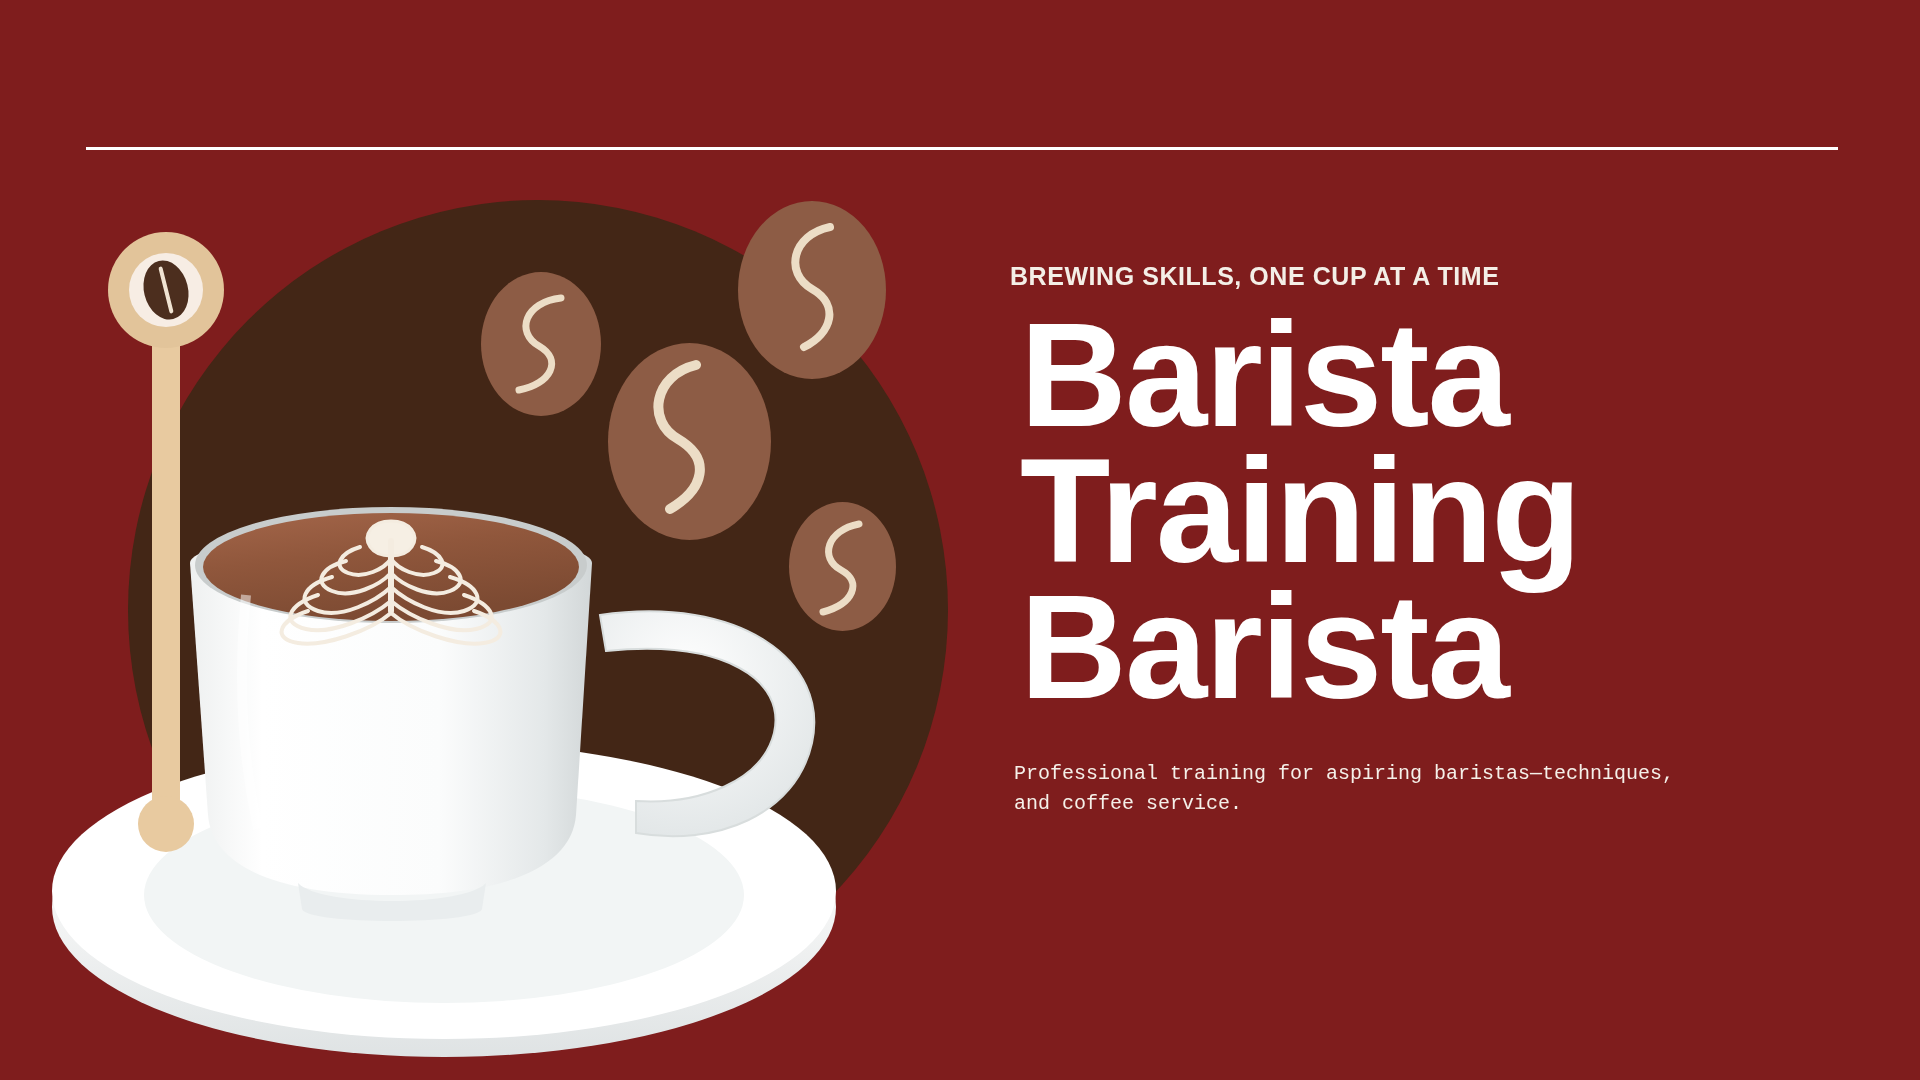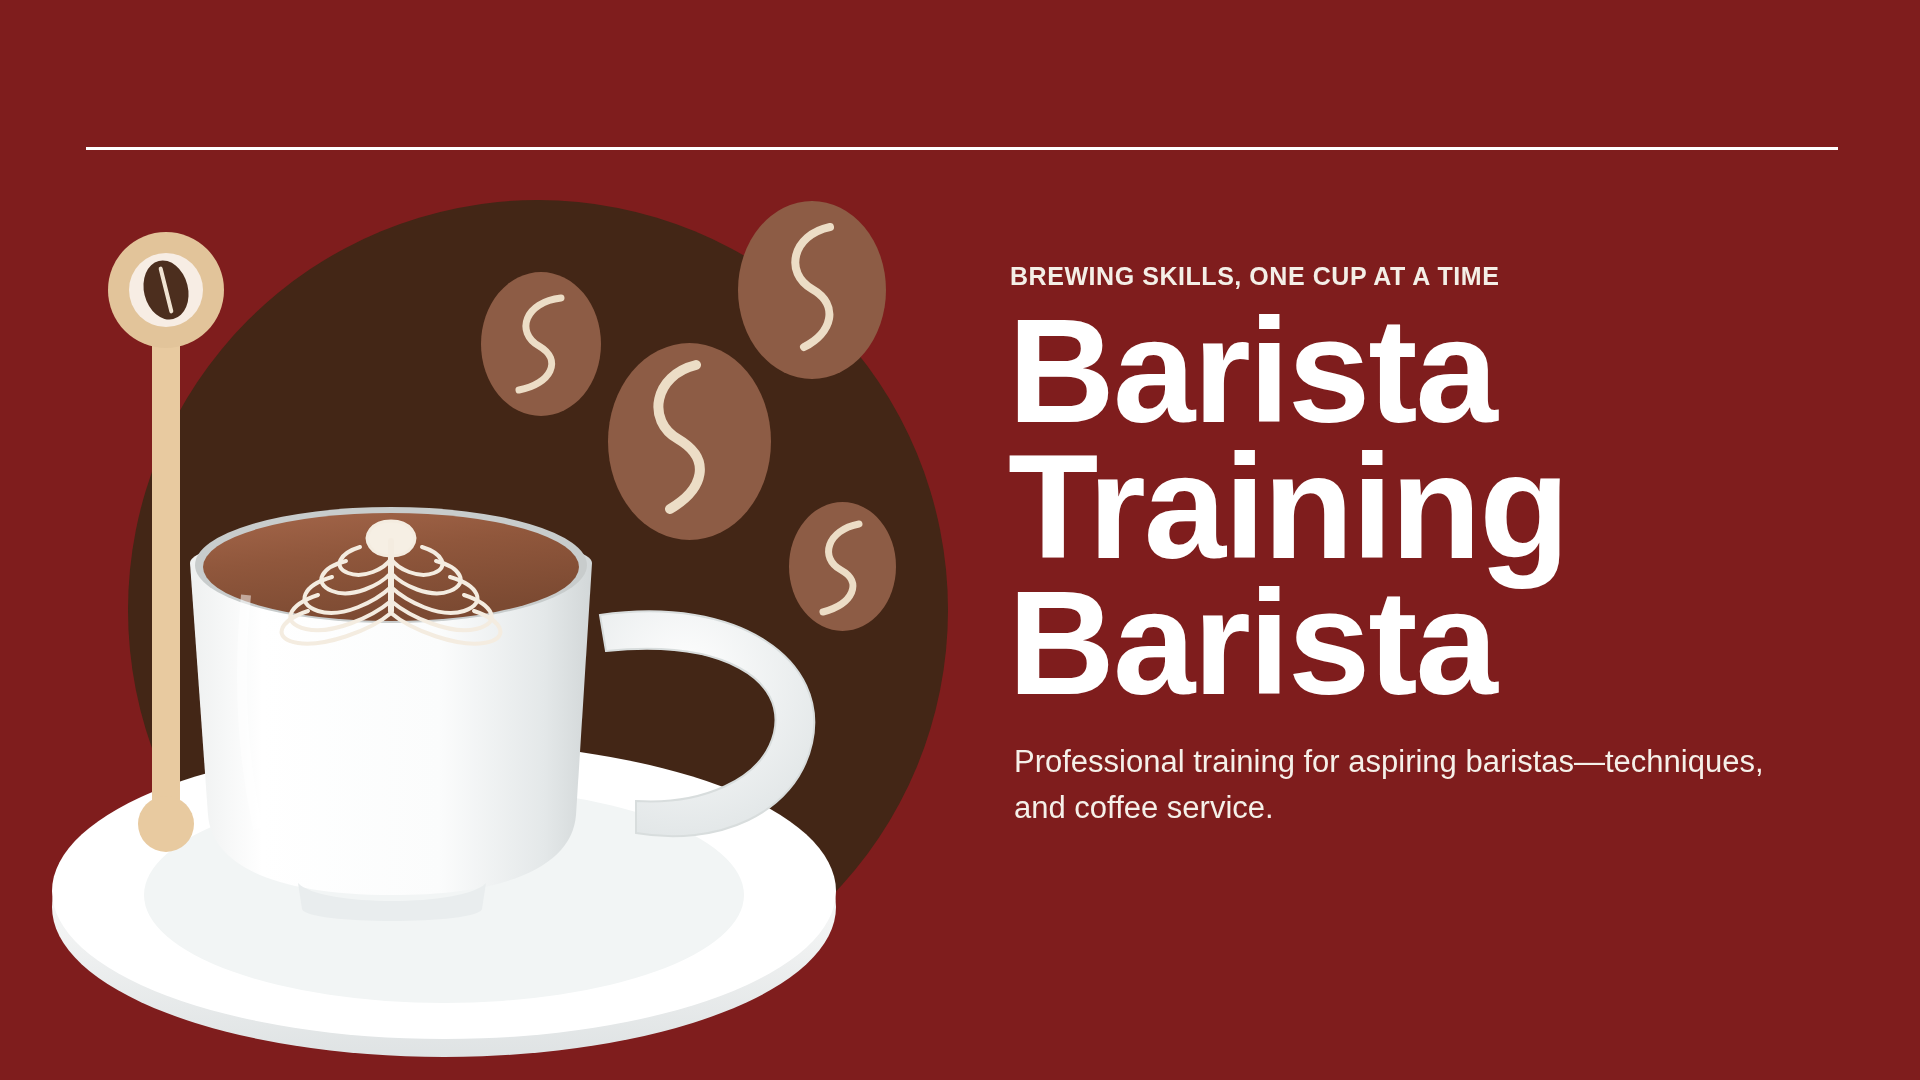--- a/index.html
+++ b/index.html
@@ -148,33 +148,34 @@
   }
   .eyebrow {
     font-size: 25px;
     font-weight: bold;
     letter-spacing: 0.55px;
     color: #f4efe7;
     margin: 0 0 12px 6px;
     white-space: nowrap;
   }
   .headline {
-    margin: 4px;
+    margin: 16px;
     color: #ffffff;
     font-weight: bold;
     font-size: 148px;
     line-height: 0.92;
     letter-spacing: -2px;
   }
   .headline span { display: block; }
   .subcopy {
-    margin: 28px 0 0 0;
+    margin: 44px 0 0 0;
     color: #f5f0e9;
-    font-size: 31px;
+    font-size: 20px;
     line-height: 1.48;
+    font-family: Liberation Mono, monospace;
   }
   .subcopy span { display: block; padding-left: 10px; }
 </style>
 </head>
 <body>
 
 <div class="slide">
 
   <div class="top-rule"></div>
 

